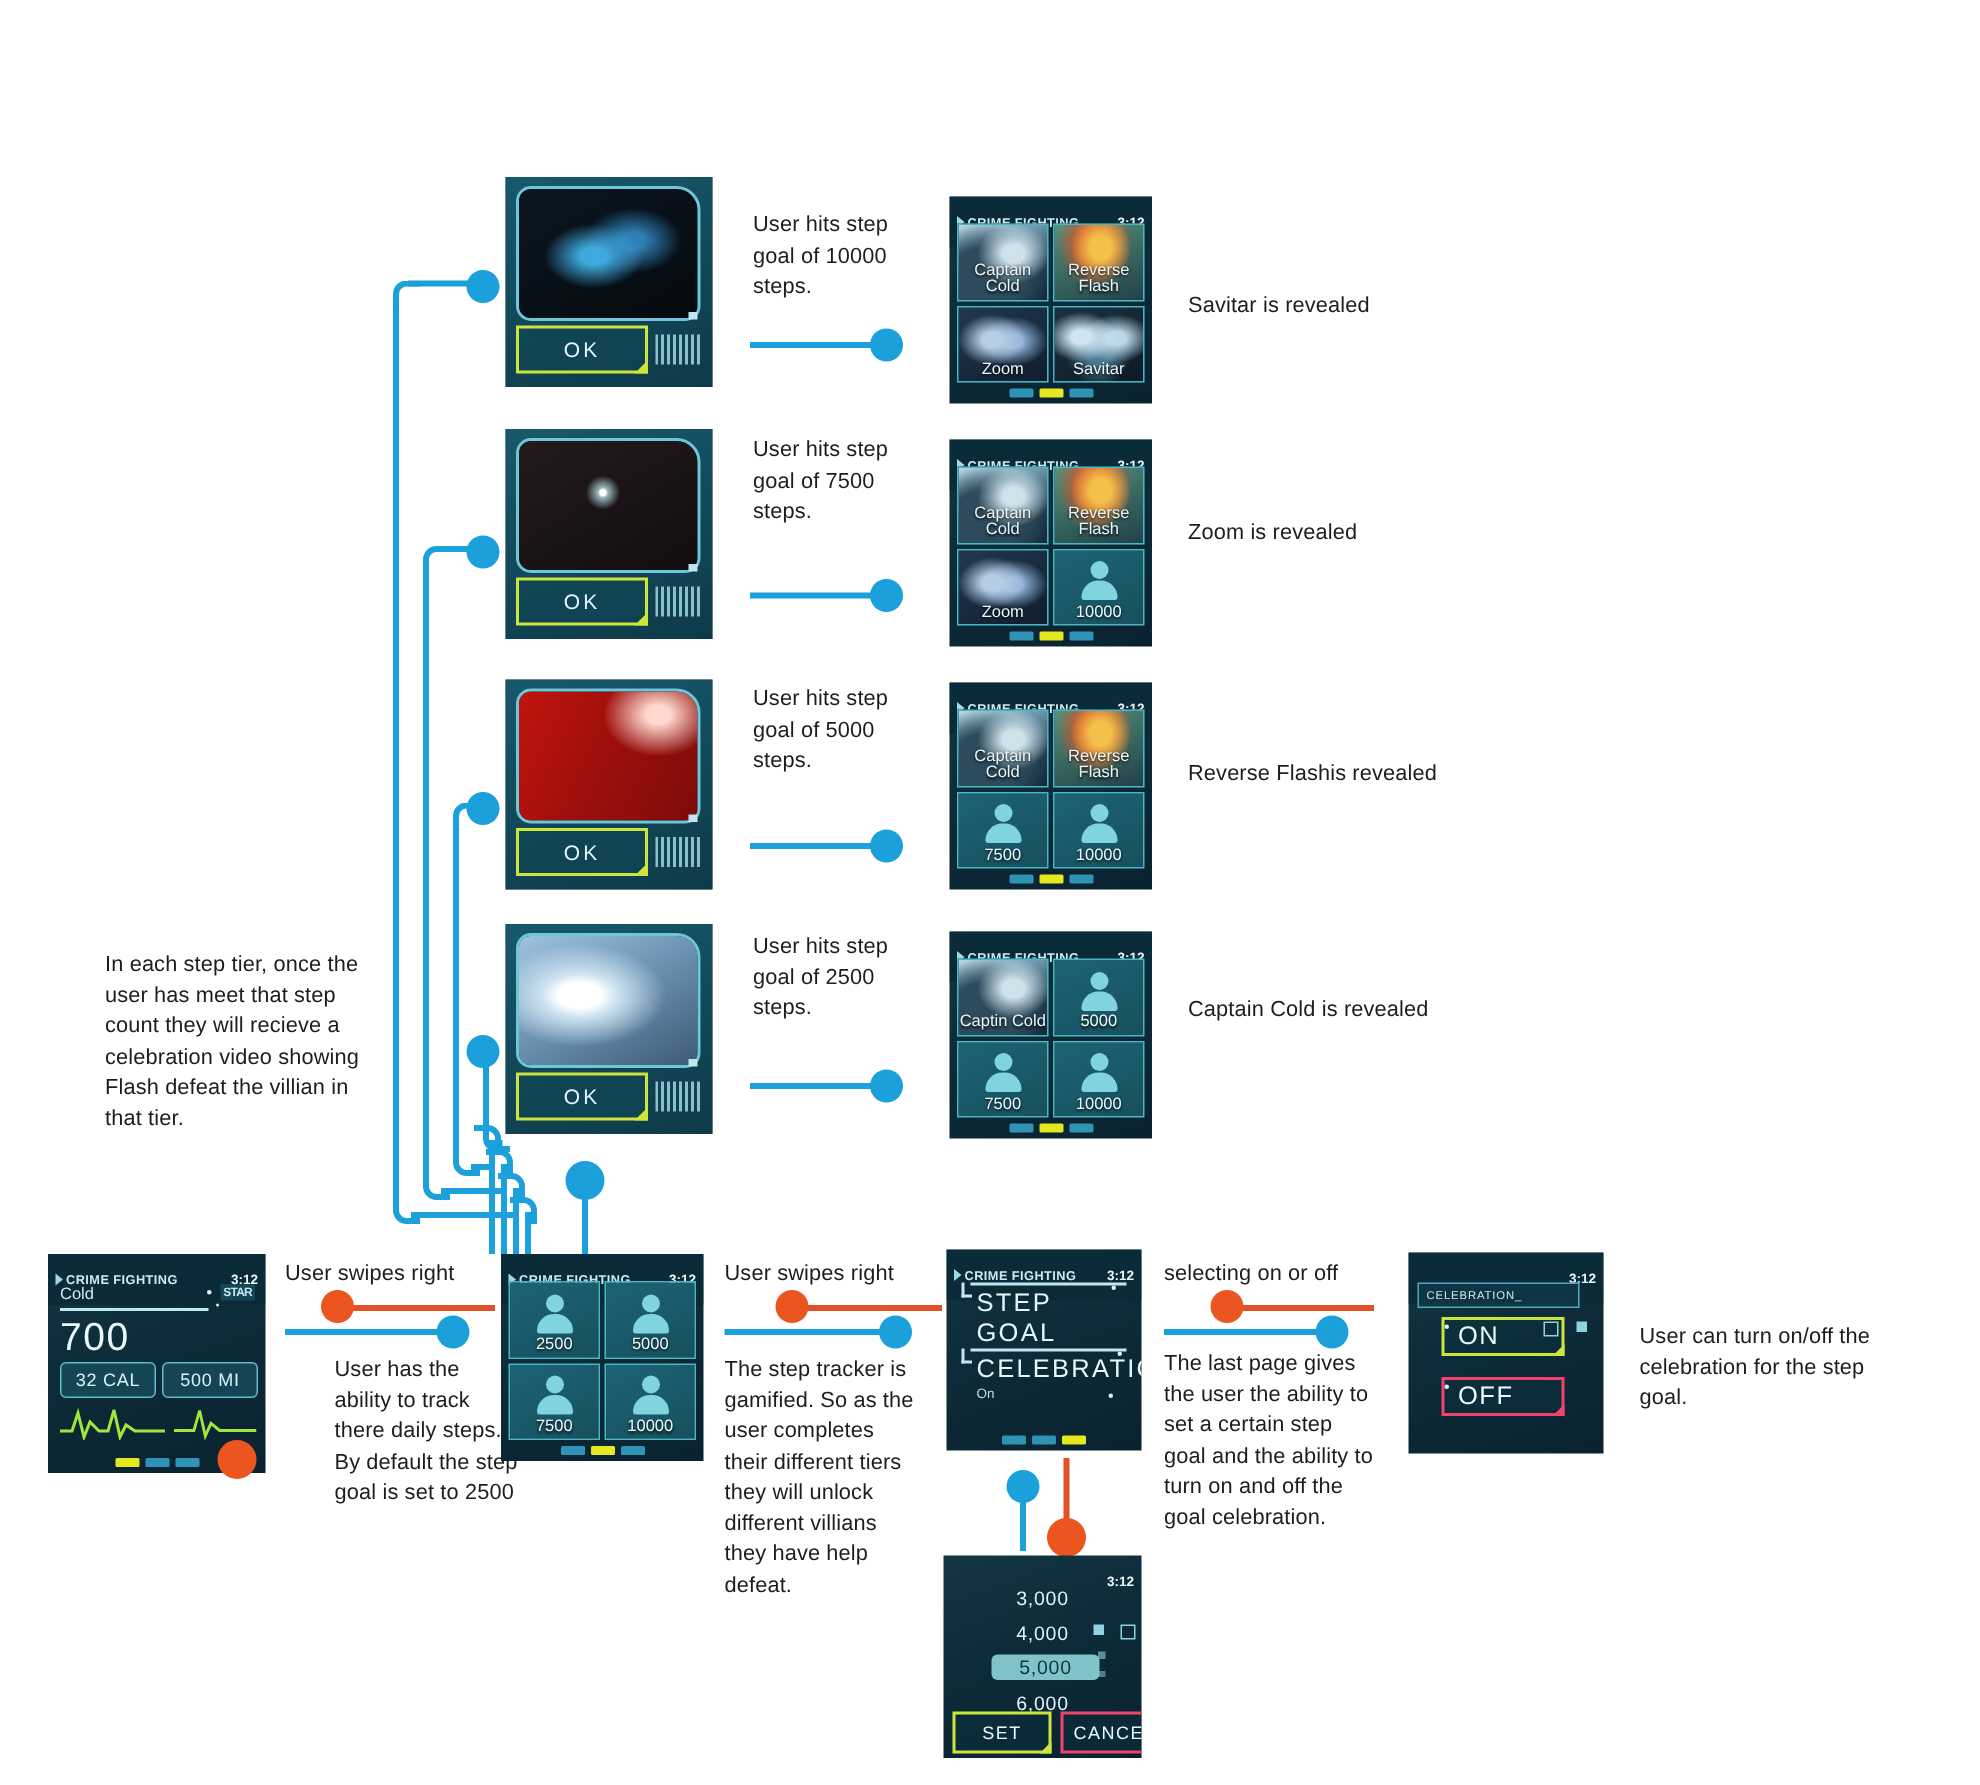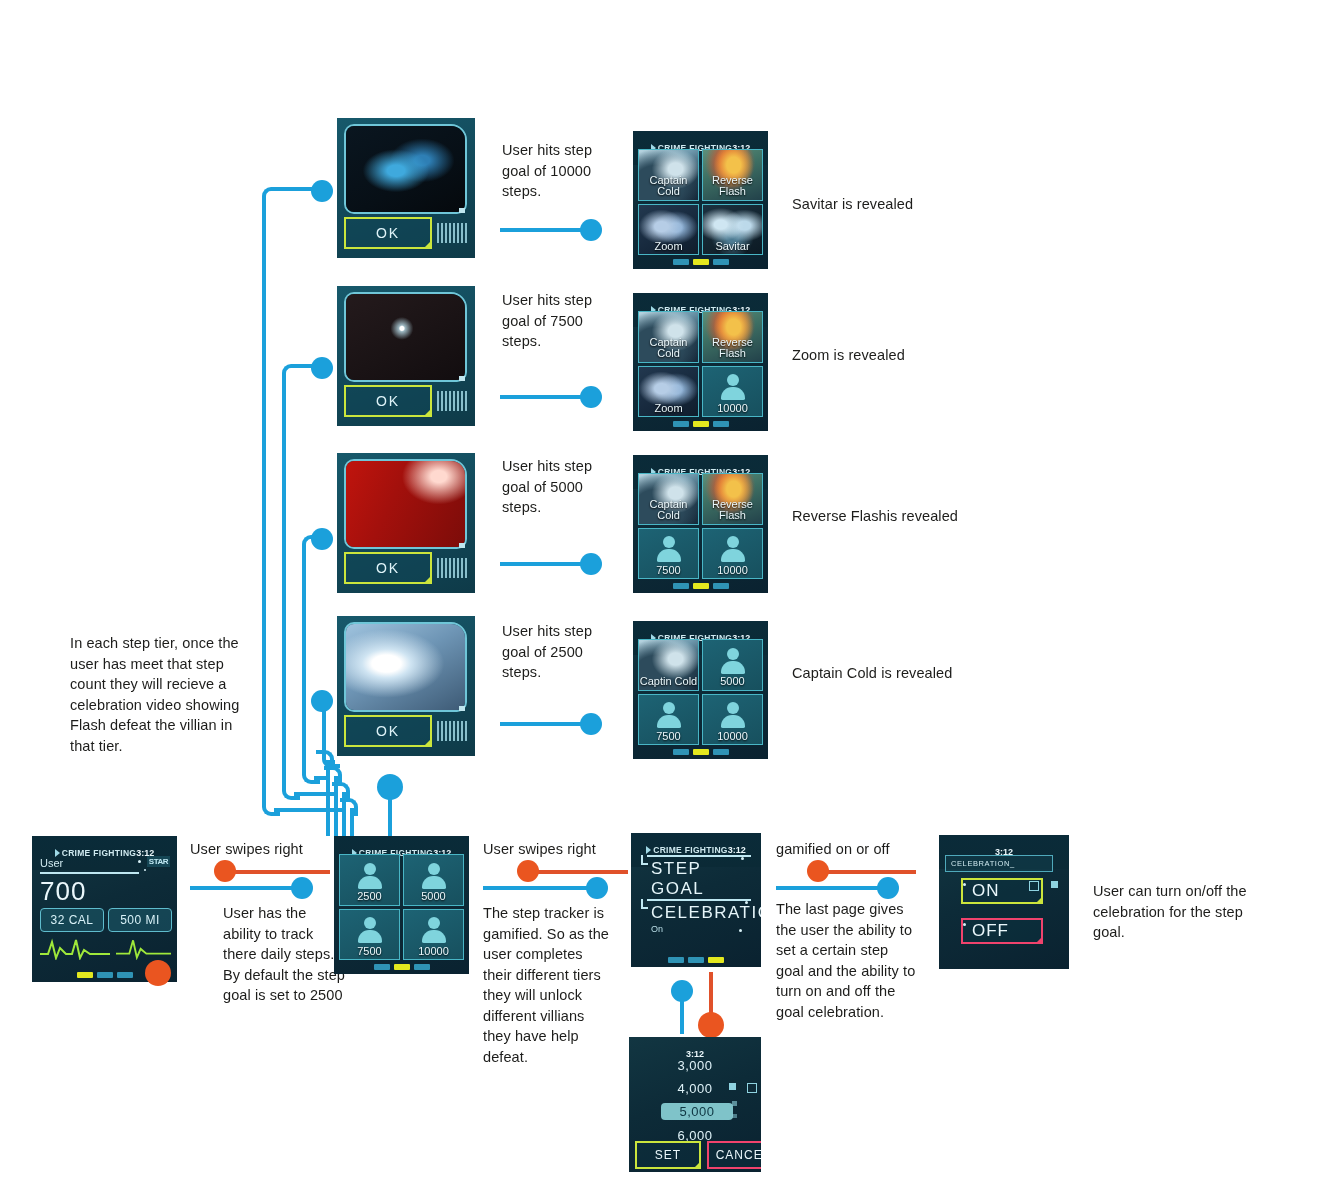--- a/index.html
+++ b/index.html
@@ -28,21 +28,21 @@
   .elbow.tl{border-right:0;border-bottom:0;border-top-left-radius:9px;}
   .elbow.bl{border-right:0;border-top:0;border-bottom-left-radius:9px;}
   .elbow.tr{border-left:0;border-bottom:0;border-top-right-radius:9px;}
 
   
   .screen{position:absolute;overflow:hidden;
           background:linear-gradient(160deg,#123642 0%,#0d2b38 45%,#0a2230 100%);}
   .screen.vid{background:#0d3440;}
 
   .statusbar{position:absolute;left:0;right:0;top:0;height:15px;
-             display:flex;align-items:center;justify-content:center;
+             display:flex;align-items:center;justify-content:space-between;
              padding:17px 5px;box-sizing:border-box;
              background:linear-gradient(180deg,#0a2b39,#0b2a36);}
   .sb-left{display:flex;align-items:center;gap:2px;}
   .sb-title{font-size:8.5px;color:#cfe9ef;letter-spacing:.3px;
             font-family:"Liberation Sans",sans-serif;font-weight:700;}
   .sb-time{font-size:9px;color:#eaf6fa;font-weight:700;}
   .tri{width:0;height:0;border-top:4px solid transparent;border-bottom:4px solid transparent;
        border-right:5px solid #9fd9e6;}
 
   
@@ -418,21 +418,21 @@
   <div class="cap abs" style="left:70px;top:633px;width:190px;">In each step tier, once the user has meet that step count they will recieve a celebration video showing Flash defeat the villian in that tier.</div>
 
   <div class="screen" style="left:32px;top:836px;width:145px;height:146px;">
     <div class="statusbar">
       <div class="sb-left">
         <span class="tri" style="transform:scaleX(-1);"></span>
         <span class="sb-title">CRIME FIGHTING</span>
       </div>
       <span class="sb-time">3:12</span>
     </div>
-    <span class="today-lbl">User</span>
+    <span class="today-lbl">Cold</span>
     <span class="today-rule"></span>
     <span class="starlogo">STAR</span>
     <span class="steps-num">700</span>
     <span class="spark" style="left:106px;top:24px;"></span>
     <span class="spark" style="left:112px;top:33px;width:2px;height:2px;"></span>
     <div class="pill" style="left:8px;width:62px;">
       <span>32 CAL</span>
     </div>
     <div class="pill" style="left:76px;width:62px;">
       <span>500 MI</span>
@@ -522,21 +522,21 @@
     </div>
     <span class="spark" style="left:114px;top:68px;"></span>
     <span class="spark" style="left:108px;top:96px;"></span>
     <div class="pager">
       <i></i>
         <i></i>
         <i class="on"></i>
     </div>
   </div>
 
-  <div class="cap abs" style="left:776px;top:839px;width:170px;">gamified on or off</div>
+  <div class="cap abs" style="left:776px;top:839px;width:170px;">selecting on or off</div>
   <div class="ln-h or" style="left:818px;top:870px;width:98px;"></div>
   <div class="dot or" style="left:807px;top:860px;"></div>
   <div class="ln-h" style="left:776px;top:886px;width:110px;"></div>
   <div class="dot" style="left:877px;top:877px;"></div>
   <div class="cap abs" style="left:776px;top:899px;width:140px;">The last page gives the user the ability to set a certain step goal and the ability to turn on and off the goal celebration.</div>
 
   <div class="screen" style="left:939px;top:835px;width:130px;height:134px;">
     <div class="statusbar">
       <div class="sb-left"></div>
       <span class="sb-time">3:12</span>

